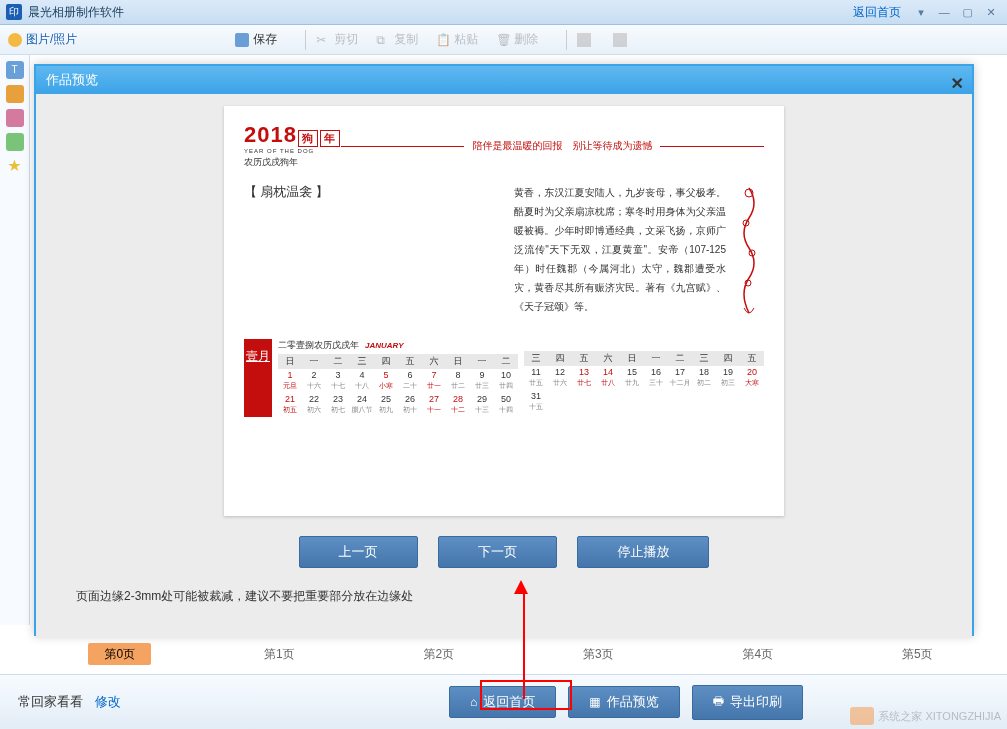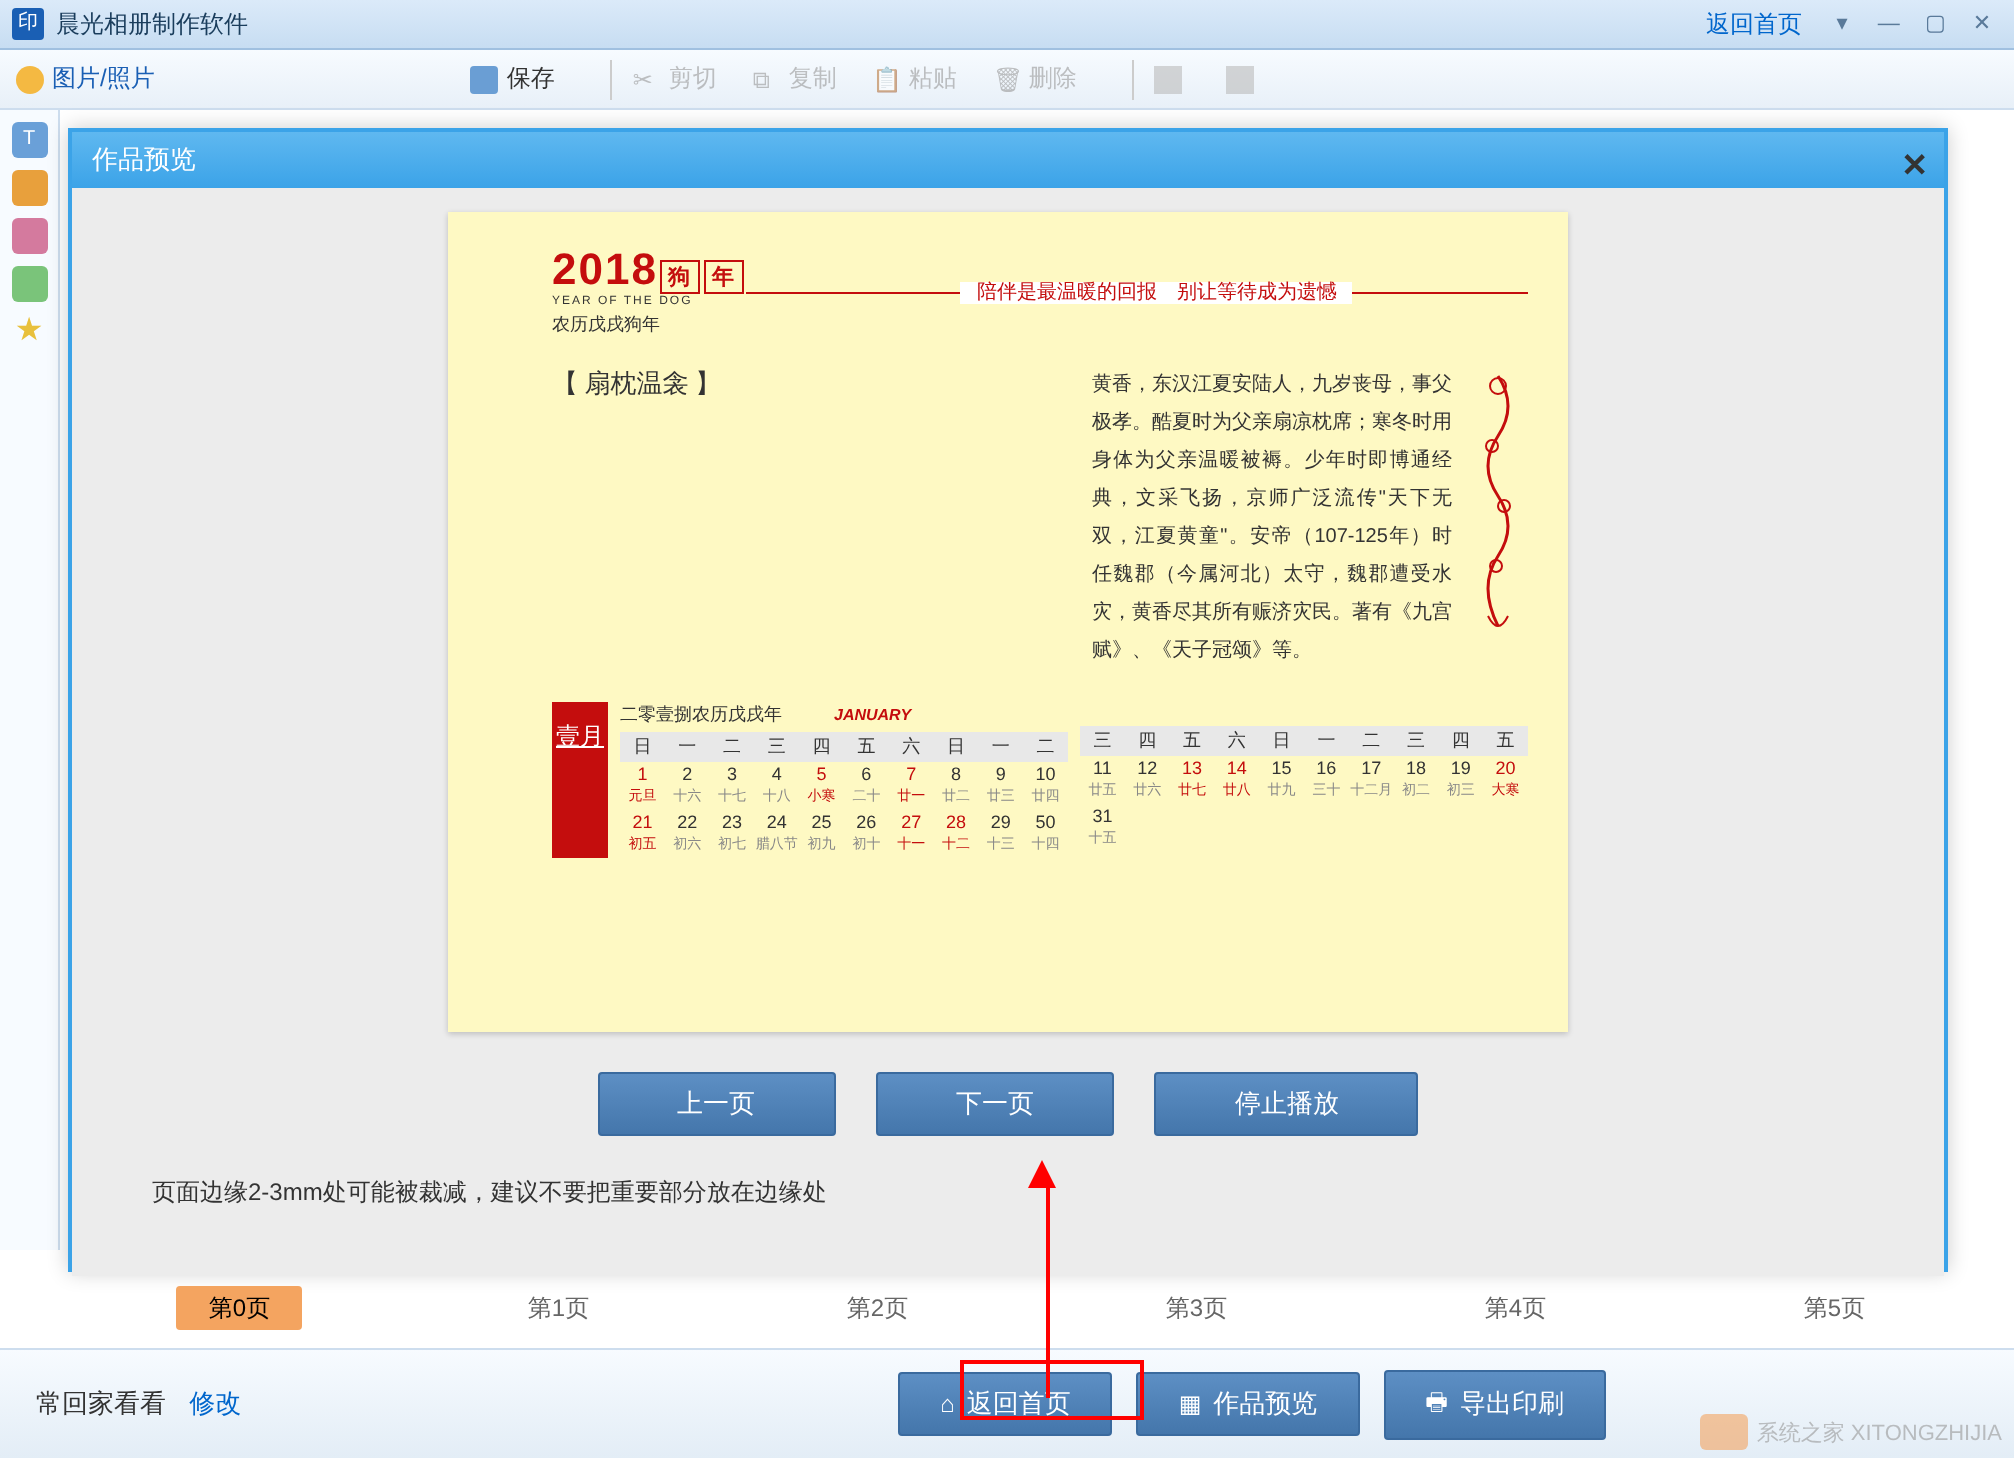--- a/index.html
+++ b/index.html
@@ -19,21 +19,21 @@
 .avatar-ic { background: #f4b942; border-radius: 50%; width: 14px; height: 14px; }
 
 .left-strip { position: absolute; left: 0; top: 55px; width: 30px; height: 570px; background: #f7fbff; border-right: 1px solid #cdddee; }
 .left-strip span { display: block; width: 18px; height: 18px; margin: 6px auto; border-radius: 3px; }
 
 .modal { position: absolute; left: 34px; top: 64px; width: 940px; height: 572px; background: #fff; border: 2px solid #3ba3e8; box-shadow: 0 0 10px rgba(0,0,0,.2); }
 .modal-header { height: 28px; background: linear-gradient(#5fb8f0, #3ba3e8); color: #fff; font-size: 13px; padding: 0 10px; line-height: 28px; position: relative; }
 .modal-header .close { position: absolute; right: 8px; top: 4px; font-size: 16px; font-weight: bold; cursor: pointer; color: #333; }
 .modal-body { height: 544px; background: #ececec; padding: 12px 40px; }
 
-.preview-page { width: 560px; height: 410px; background: #fef9c3; margin: 0 auto; position: relative; box-shadow: 0 1px 3px rgba(0,0,0,.2); padding-left: 32px; }
+.preview-page { width: 560px; height: 410px; background: #ffffff; margin: 0 auto; position: relative; box-shadow: 0 1px 3px rgba(0,0,0,.2); }
 .pg-top { padding: 16px 20px 6px; display: flex; align-items: center; }
 .pg-year { font-size: 22px; font-weight: bold; color: #c40d0d; font-family: serif; letter-spacing: 1px; }
 .pg-year .box { display: inline-block; border: 1px solid #c40d0d; font-size: 11px; padding: 0 3px; margin: 0 1px; }
 .pg-lunar { font-size: 9px; color: #333; margin-top: 2px; }
 .pg-motto { flex: 1; text-align: center; font-size: 10px; color: #c40d0d; position: relative; padding-left: 20px; }
 .pg-motto:before { content: ""; position: absolute; left: 0; right: 0; top: 50%; height: 1px; background: #c40d0d; }
 .pg-motto span { background: #fff; padding: 0 8px; position: relative; }
 
 .pg-mid { display: flex; padding: 8px 20px; }
 .photo-area { width: 250px; }
@@ -47,21 +47,21 @@
 
 .story-area { flex: 1; padding-left: 20px; font-size: 10px; color: #333; line-height: 1.9; display: flex; }
 .story-text { flex: 1; padding-right: 8px; text-align: justify; }
 .deco { width: 30px; height: 140px; position: relative; }
 .deco svg { width: 30px; height: 140px; }
 
 .cal-area { padding: 8px 20px; display: flex; }
 .month-label { width: 28px; background: #c40d0d; color: #fff; text-align: center; font-size: 12px; padding: 10px 0; line-height: 1.2; text-decoration: underline; }
 .cal-grid { flex: 1; display: flex; }
 .cal-block { flex: 1; margin-left: 6px; }
-.cal-lunar-title { font-size: 9px; color: #333; margin-bottom: 2px; display: flex; align-items: center; gap: 20px; }
+.cal-lunar-title { font-size: 9px; color: #333; margin-bottom: 2px; display: flex; align-items: center; }
 .cal-lunar-title .jan { color: #c40d0d; font-style: italic; font-weight: bold; margin-left: 6px; font-size: 8px; }
 .cal-table { display: grid; grid-template-columns: repeat(10, 1fr); font-size: 9px; text-align: center; }
 .cal-table .hd { background: #e8e8e8; padding: 1px 0; color: #333; }
 .cal-table .d { padding: 1px 0; color: #333; }
 .cal-table .d.red { color: #c40d0d; }
 .cal-table .ln { font-size: 7px; color: #888; padding-bottom: 2px; }
 .cal-table .ln.red { color: #c40d0d; }
 
 .modal-btns { text-align: center; margin-top: 20px; }
 .modal-btns button { background: linear-gradient(#5d8fc4, #4476ab); color: #fff; border: 1px solid #3a6a9e; padding: 6px 39px; font-size: 13px; margin: 0 8px; cursor: pointer; border-radius: 2px; }

